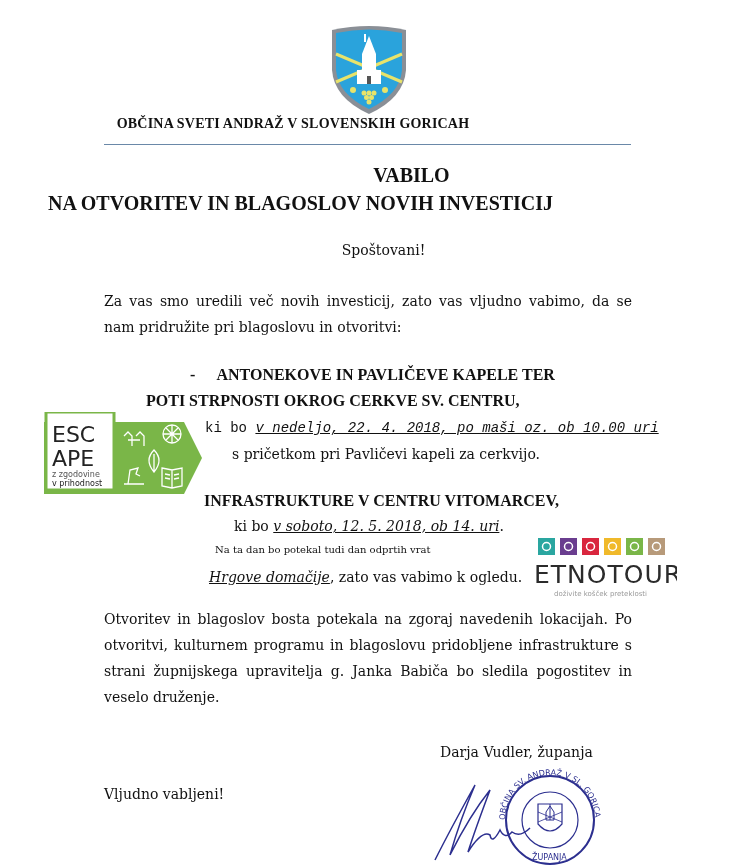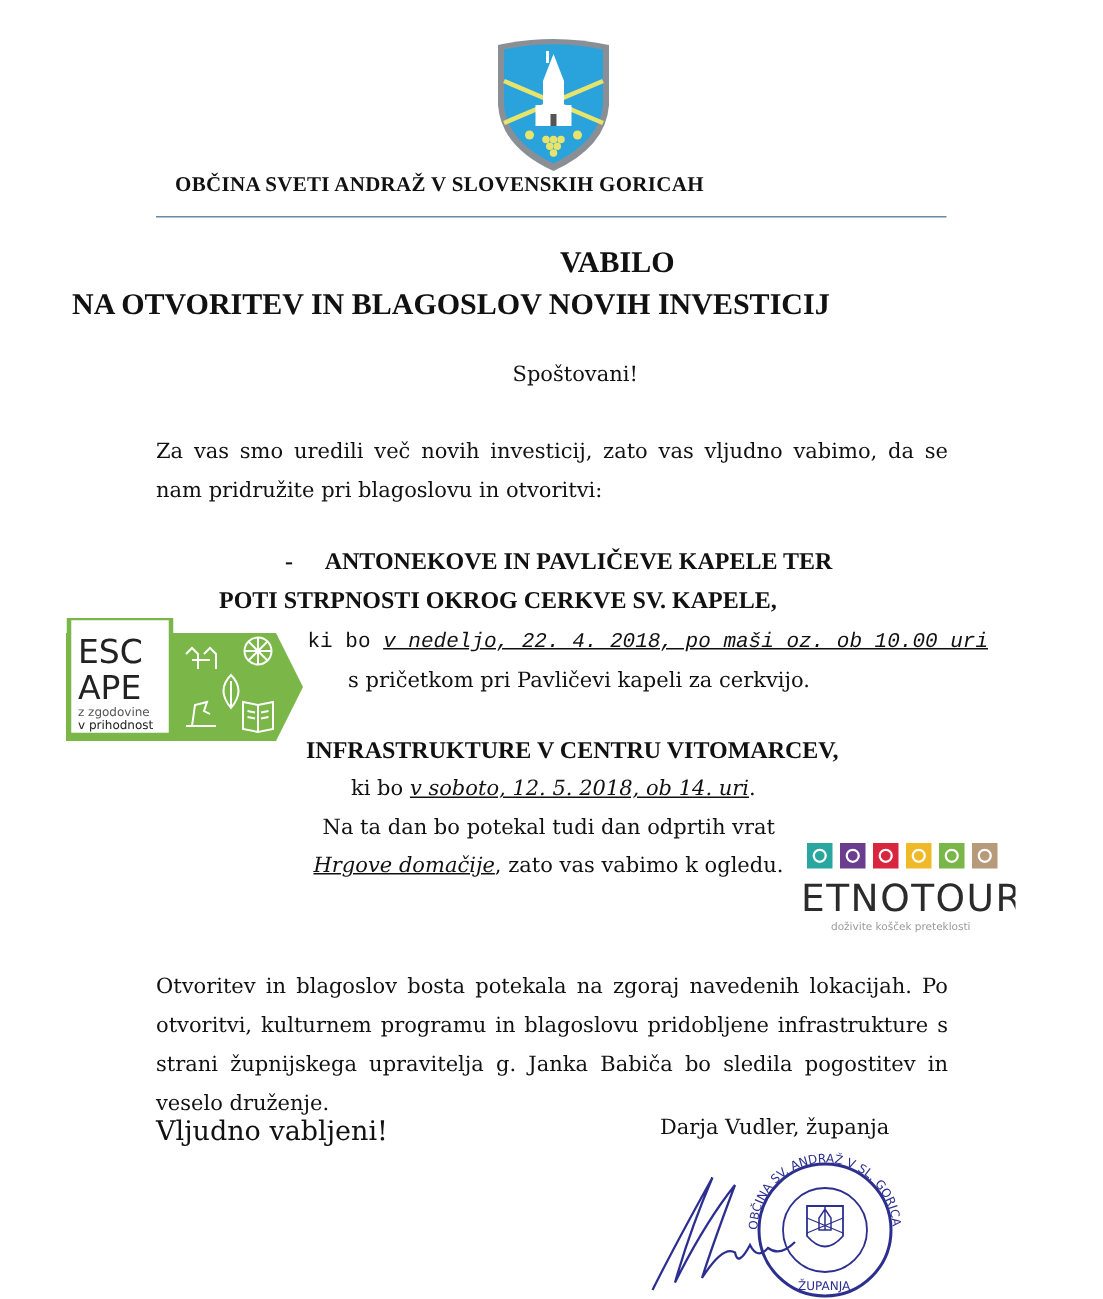--- a/index.html
+++ b/index.html
@@ -13,23 +13,23 @@
   .title1 { left: 0; width: 735px; top: 164px; text-align: center;
             font-family: "Liberation Serif", serif; font-size: 20px; font-weight: bold; padding-left: 44px; }
   .title2 { left: 0; width: 735px; top: 192px; text-align: left;
             font-family: "Liberation Serif", serif; font-size: 20px; font-weight: bold; padding-left: 48px; }
   .greeting { left: 16px; width: 735px; top: 242px; text-align: center; font-size: 14px; }
   .para { left: 104px; width: 528px; font-size: 14px; line-height: 26px; text-align: justify; text-align-last: left; }
   .p1 { top: 288px; }
   .bold-line { font-family: "Liberation Serif", serif; font-weight: bold; font-size: 16px; }
   .ul-it { text-decoration: underline; font-style: italic; }
   .escape { left: 44px; top: 412px; width: 158px; height: 92px; }
-  .etno { left: 532px; top: 562px; width: 145px; height: 62px; text-align: right; }
-  .p2 { top: 645px; }
-  .closing { left: 104px; top: 744px; font-size: 18px; }
+  .etno { left: 532px; top: 538px; width: 145px; height: 62px; text-align: right; }
+  .p2 { top: 606px; }
+  .closing { left: 104px; top: 786px; font-size: 14px; }
   .signer { left: 440px; top: 744px; font-size: 14px; }
   .stamp { left: 420px; top: 760px; width: 200px; height: 106px; }
 </style>
 </head>
 <body>
 
 <div class="abs crest">
   <svg width="82" height="92" viewBox="0 0 82 92">
     <path d="M4 6 Q41 -2 78 6 L78 46 Q76 74 41 90 Q6 74 4 46 Z" fill="#8a8f96"></path>
     <path d="M8 9 Q41 2 74 9 L74 46 Q72 70 41 85 Q10 70 8 46 Z" fill="#2aa3dc"></path>
@@ -59,21 +59,21 @@
 
 <div class="abs greeting">Spoštovani!</div>
 
 <div class="abs para p1">Za vas smo uredili več novih investicij, zato vas vljudno vabimo, da se nam pridružite pri blagoslovu in otvoritvi:</div>
 
 <div class="abs bold-line" style="left:190px; top:366px;">
   <span>-</span>
   <span style="display:inline-block; width:14px;"></span>
   <span>ANTONEKOVE IN PAVLIČEVE KAPELE TER</span>
 </div>
-<div class="abs bold-line" style="left:146px; top:392px;">POTI STRPNOSTI OKROG CERKVE SV. KAPELE,</div>
+<div class="abs bold-line" style="left:146px; top:392px;">POTI STRPNOSTI OKROG CERKVE SV. CENTRU,</div>
 <div class="abs" style="left:205px; top:420px; font-size:14px;font-family:Liberation Mono, monospace;">
   <span>ki bo </span><span class="ul-it">v nedeljo, 22. 4. 2018, po maši oz. ob 10.00 uri</span>
 </div>
 <div class="abs" style="left:232px; top:446px; font-size:14px;">s pričetkom pri Pavličevi kapeli za cerkvijo.</div>
 
 <div class="abs escape">
   <svg width="158" height="92" viewBox="0 0 158 92">
     <polygon points="0,10 140,10 158,46 140,82 0,82" fill="#7ab648"></polygon>
     <rect x="2" y="0" width="68" height="78" fill="#fff" stroke="#7ab648" stroke-width="3"></rect>
     <text x="8" y="30" font-family="DejaVu Sans, sans-serif" font-size="22" fill="#222"><tspan>ESC</tspan></text>
@@ -98,21 +98,21 @@
         <path d="M118 56 L128 58 L138 56 L138 74 L128 76 L118 74 Z M128 58 L128 76 M121 62 L126 63 M121 66 L126 67 M130 63 L135 62 M130 67 L135 66"></path>
       </g>
     </g>
   </svg>
 </div>
 
 <div class="abs bold-line" style="left:204px; top:492px;">INFRASTRUKTURE V CENTRU VITOMARCEV,</div>
 <div class="abs" style="left:234px; top:518px; font-size:14px;">
   <span>ki bo </span><span class="ul-it">v soboto, 12. 5. 2018, ob 14. uri</span><span>.</span>
 </div>
-<div class="abs" style="left:215px; top:544px; font-size:14px;">Na ta dan bo potekal tudi dan odprtih vrat</div>
+<div class="abs" style="left:215px; top:544px; font-size:10px;">Na ta dan bo potekal tudi dan odprtih vrat</div>
 <div class="abs" style="left:209px; top:569px; font-size:14px;">
   <span class="ul-it">Hrgove domačije</span><span>, zato vas vabimo k ogledu.</span>
 </div>
 
 <div class="abs etno">
   <svg width="145" height="62" viewBox="0 0 145 62">
     <g id="etno-tiles">
         <rect x="6" y="0" width="17" height="17" fill="#2aa6a0"></rect>
         <circle cx="14.5" cy="8.5" r="4" fill="none" stroke="#fff" stroke-width="1.5"></circle>
         <rect x="28" y="0" width="17" height="17" fill="#6a3d8f"></rect>

